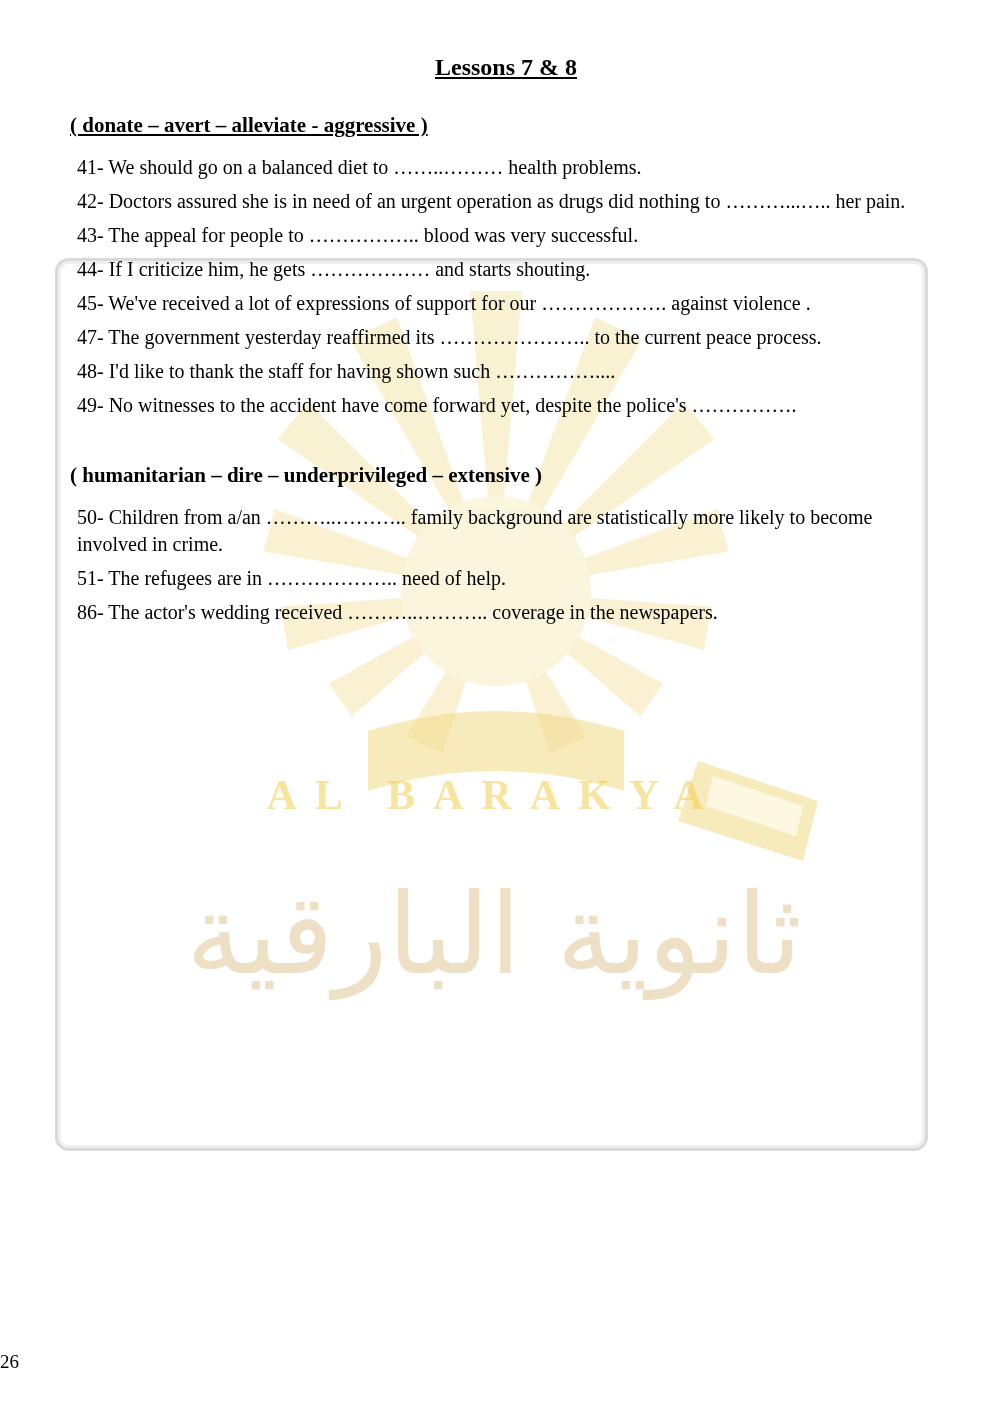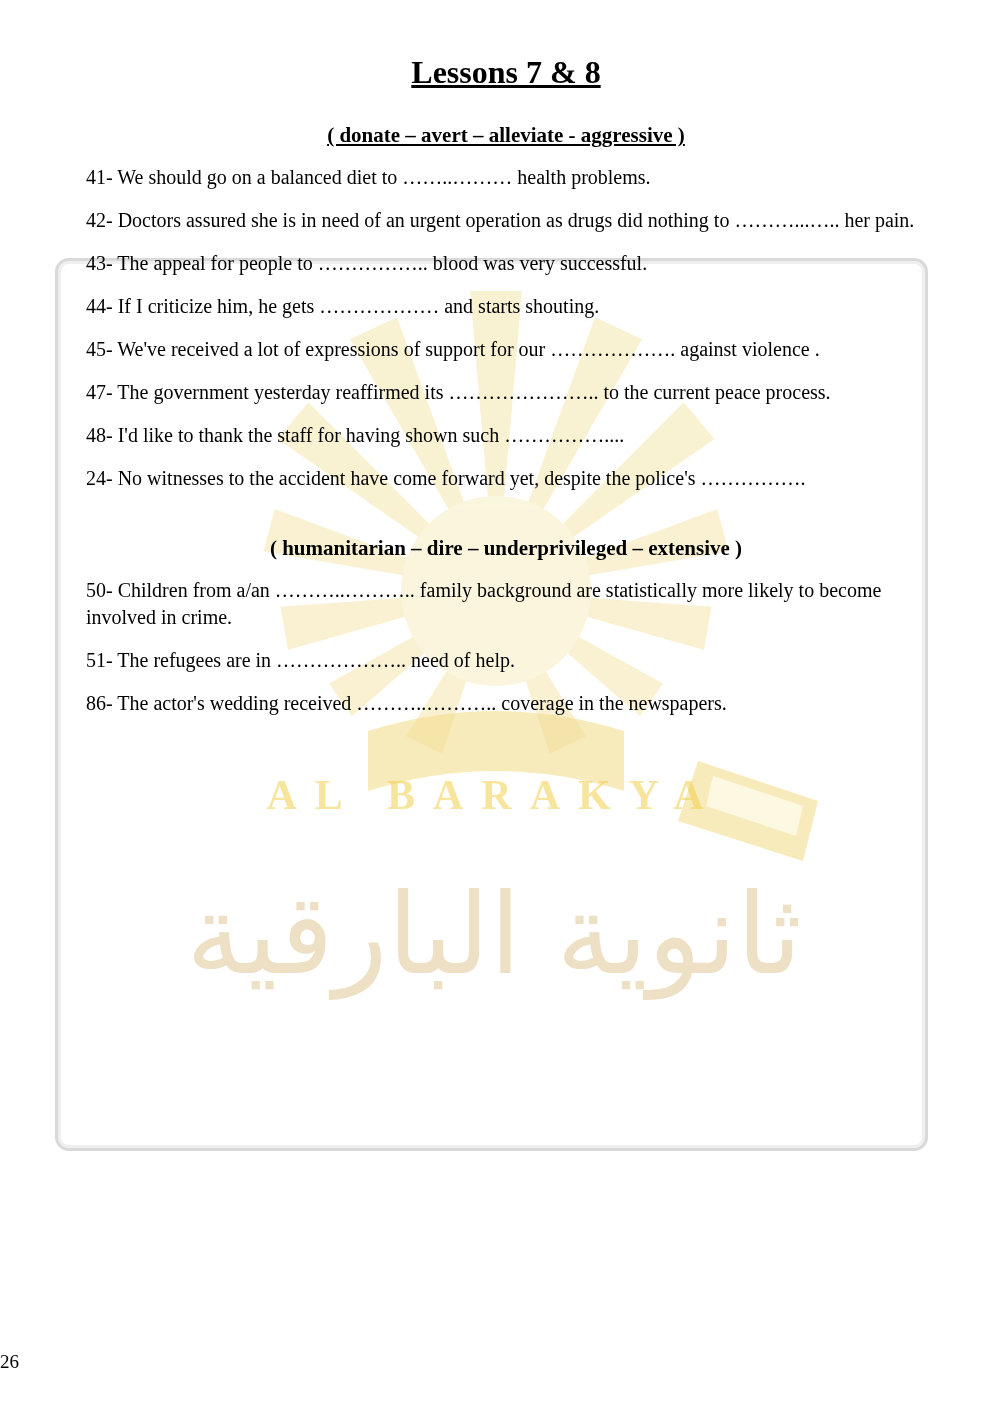--- a/index.html
+++ b/index.html
@@ -25,37 +25,37 @@
   }
   .watermark-box svg{display:block;}
   
   .content{
     position:relative;
     z-index:1;
     padding:54px 50px 0 70px;
   }
   .page-title{
     text-align:center;
-    font-size:32px;
+    font-size:24px;
     font-weight:bold;
     text-decoration:underline;
     margin:0 0 32px 0;
   }
   .section-header{
-    text-align:center;
+    text-align:left;
     font-size:21px;
     font-weight:bold;
     margin:0 0 16px 0;
   }
   .section-header.underlined{ text-decoration:underline; }
   .section-gap{ margin-top:44px; }
   .q{
     font-size:20px;
     line-height:27px;
-    margin:16px;
+    margin:7px;
   }
   .page-number{
     position:absolute;
     left:0; right:0;
     bottom:30px;
     text-align:left;
     font-size:19px;
     z-index:1;
   }
 </style>
@@ -102,21 +102,21 @@
 
   <h2 class="section-header underlined">( donate – avert – alleviate - aggressive )</h2>
   <p class="q">41- We should go on a balanced diet to ……..……… health problems.</p>
   <p class="q">42- Doctors assured she is in need of an urgent operation as drugs did nothing to ………...….. her pain.</p>
   <p class="q">43- The appeal for people to …………….. blood was very successful.</p>
   <p class="q">44- If I criticize him, he gets ……………… and starts shouting.</p>
 
   <p class="q">45- We've received a lot of expressions of support for our ………………. against violence .</p>
   <p class="q">47- The government yesterday reaffirmed its ………………….. to the current peace process.</p>
   <p class="q">48- I'd like to thank the staff for having shown such ……………....</p>
-  <p class="q">24- No witnesses to the accident have come forward yet, despite the police's …………….</p>
+  <p class="q">49- No witnesses to the accident have come forward yet, despite the police's …………….</p>
 
   <h2 class="section-header section-gap">( humanitarian – dire – underprivileged – extensive )</h2>
   <p class="q">50- Children from a/an ………..……….. family background are statistically more likely to become involved in crime.</p>
   <p class="q">51- The refugees are in ……………….. need of help.</p>
   <p class="q">86- The actor's wedding received ………..……….. coverage in the newspapers.</p>
 
 </div>
 
 <div class="page-number">26</div>
 

